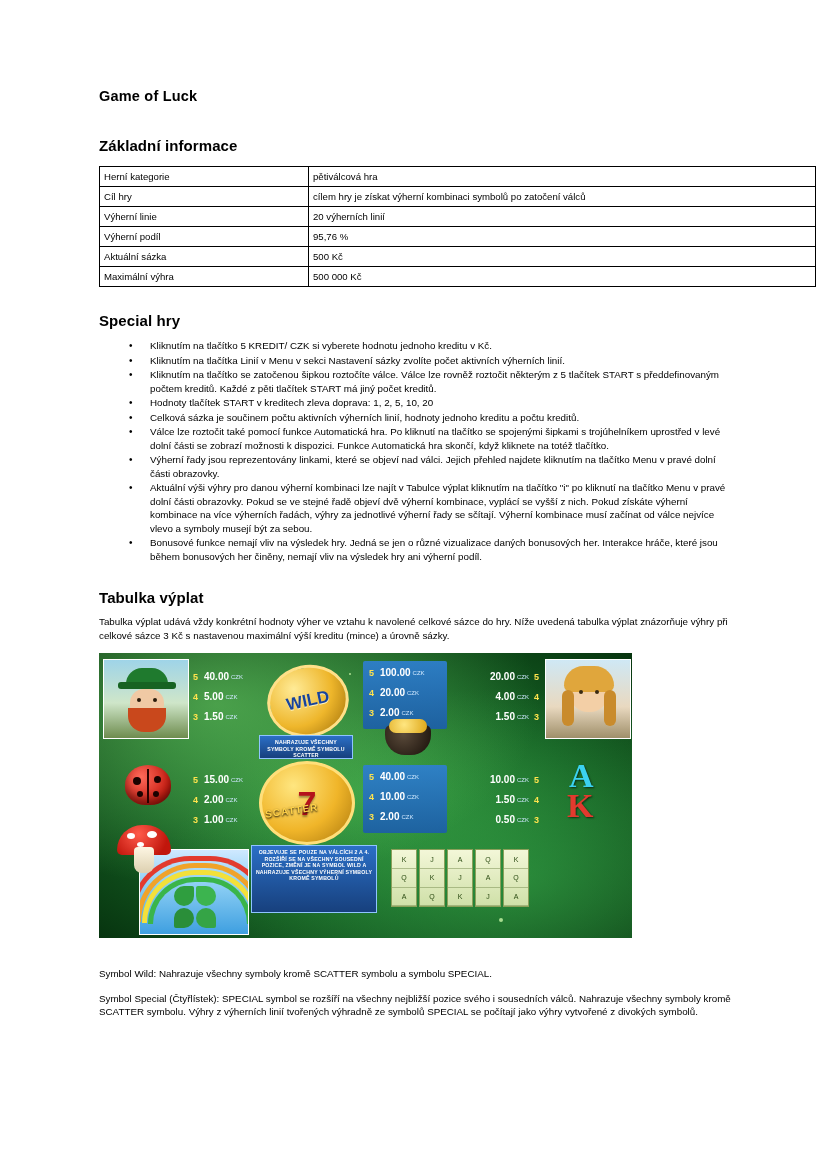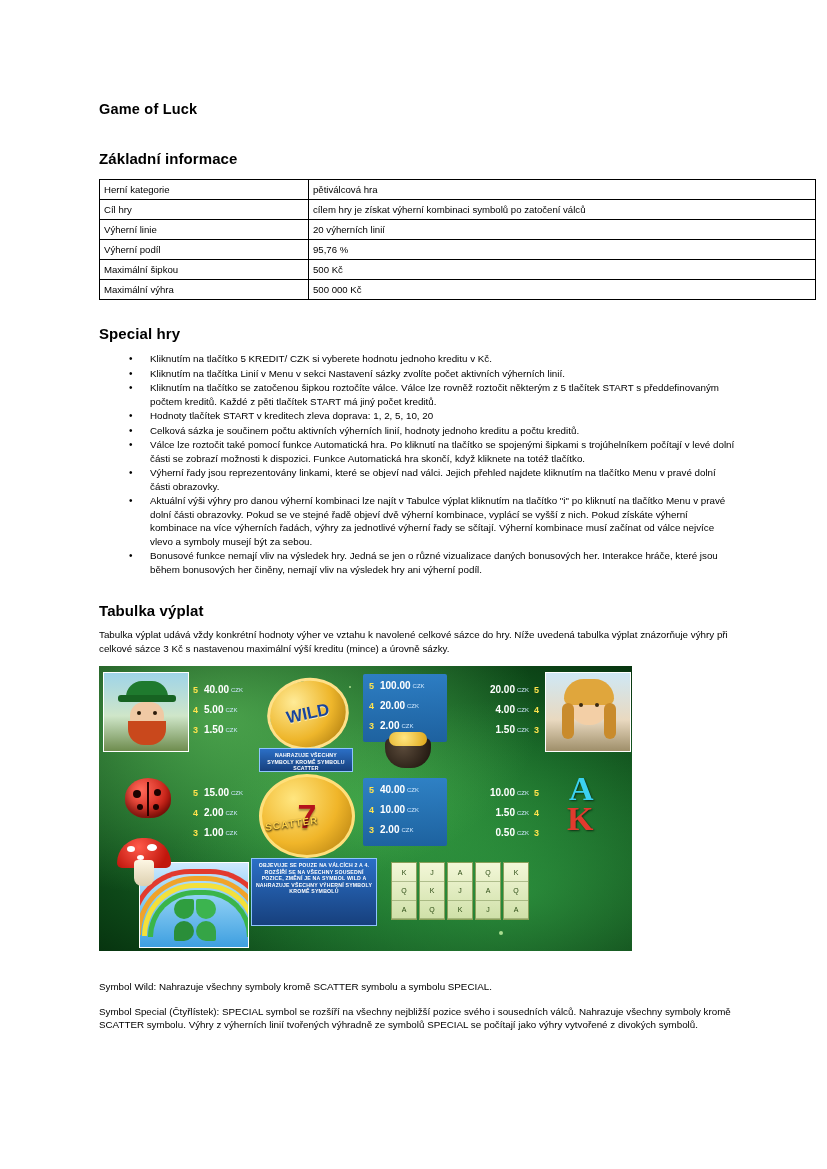--- a/index.html
+++ b/index.html
@@ -18,21 +18,21 @@
   .page {
     position: absolute;
     left: 0; top: 0;
     width: 827px;
     height: 1169px;
     background: #ffffff;
   }
   .content {
     position: absolute;
     left: 99px;
-    top: 101px;
+    top: 88px;
     width: 637px;
   }
   h1.doc-title {
     font-size: 14.5px;
     font-weight: bold;
     margin: 0 0 0 0;
     letter-spacing: 0.2px;
   }
   h2.section-title {
     font-size: 15px;
@@ -272,42 +272,42 @@
         </tr>
         <tr>
           <td class="label">Výherní linie</td>
           <td>20 výherních linií</td>
         </tr>
         <tr>
           <td class="label">Výherní podíl</td>
           <td>95,76 %</td>
         </tr>
         <tr>
-          <td class="label">Maximální šipkou</td>
+          <td class="label">Aktuální sázka</td>
           <td>500 Kč</td>
         </tr>
         <tr>
           <td class="label">Maximální výhra</td>
           <td>500 000 Kč</td>
         </tr>
       </tbody>
     </table>
 
     <div class="gap-c"></div>
 
     <h2 class="section-title">Special hry</h2>
     <div class="gap-d"></div>
 
     <ul class="rules">
       <li>Kliknutím na tlačítko 5 KREDIT/ CZK si vyberete hodnotu jednoho kreditu v Kč.</li>
       <li>Kliknutím na tlačítka Linií v Menu v sekci Nastavení sázky zvolíte počet aktivních výherních linií.</li>
       <li>Kliknutím na tlačítko se zatočenou šipkou roztočíte válce. Válce lze rovněž roztočit některým z 5 tlačítek START s předdefinovaným počtem kreditů. Každé z pěti tlačítek START má jiný počet kreditů.</li>
       <li>Hodnoty tlačítek START v kreditech zleva doprava: 1, 2, 5, 10, 20</li>
       <li>Celková sázka je součinem počtu aktivních výherních linií, hodnoty jednoho kreditu a počtu kreditů.</li>
-      <li>Válce lze roztočit také pomocí funkce Automatická hra. Po kliknutí na tlačítko se spojenými šipkami s trojúhelníkem počítají v levé dolní části se zobrazí možnosti k dispozici. Funkce Automatická hra skončí, když kliknete na totéž tlačítko.</li>
+      <li>Válce lze roztočit také pomocí funkce Automatická hra. Po kliknutí na tlačítko se spojenými šipkami s trojúhelníkem uprostřed v levé dolní části se zobrazí možnosti k dispozici. Funkce Automatická hra skončí, když kliknete na totéž tlačítko.</li>
       <li>Výherní řady jsou reprezentovány linkami, které se objeví nad válci. Jejich přehled najdete kliknutím na tlačítko Menu v pravé dolní části obrazovky.</li>
       <li>Aktuální výši výhry pro danou výherní kombinaci lze najít v Tabulce výplat kliknutím na tlačítko "i" po kliknutí na tlačítko Menu v pravé dolní části obrazovky. Pokud se ve stejné řadě objeví dvě výherní kombinace, vyplácí se vyšší z nich. Pokud získáte výherní kombinace na více výherních řadách, výhry za jednotlivé výherní řady se sčítají. Výherní kombinace musí začínat od válce nejvíce vlevo a symboly musejí být za sebou.</li>
       <li>Bonusové funkce nemají vliv na výsledek hry. Jedná se jen o různé vizualizace daných bonusových her. Interakce hráče, které jsou během bonusových her činěny, nemají vliv na výsledek hry ani výherní podíl.</li>
     </ul>
 
     <div class="gap-c"></div>
 
     <h2 class="section-title">Tabulka výplat</h2>
     <div style="height:9px"></div>
     <p class="para">Tabulka výplat udává vždy konkrétní hodnoty výher ve vztahu k navolené celkové sázce do hry. Níže uvedená tabulka výplat znázorňuje výhry při celkové sázce 3 Kč s nastavenou maximální výší kreditu (mince) a úrovně sázky.</p>

